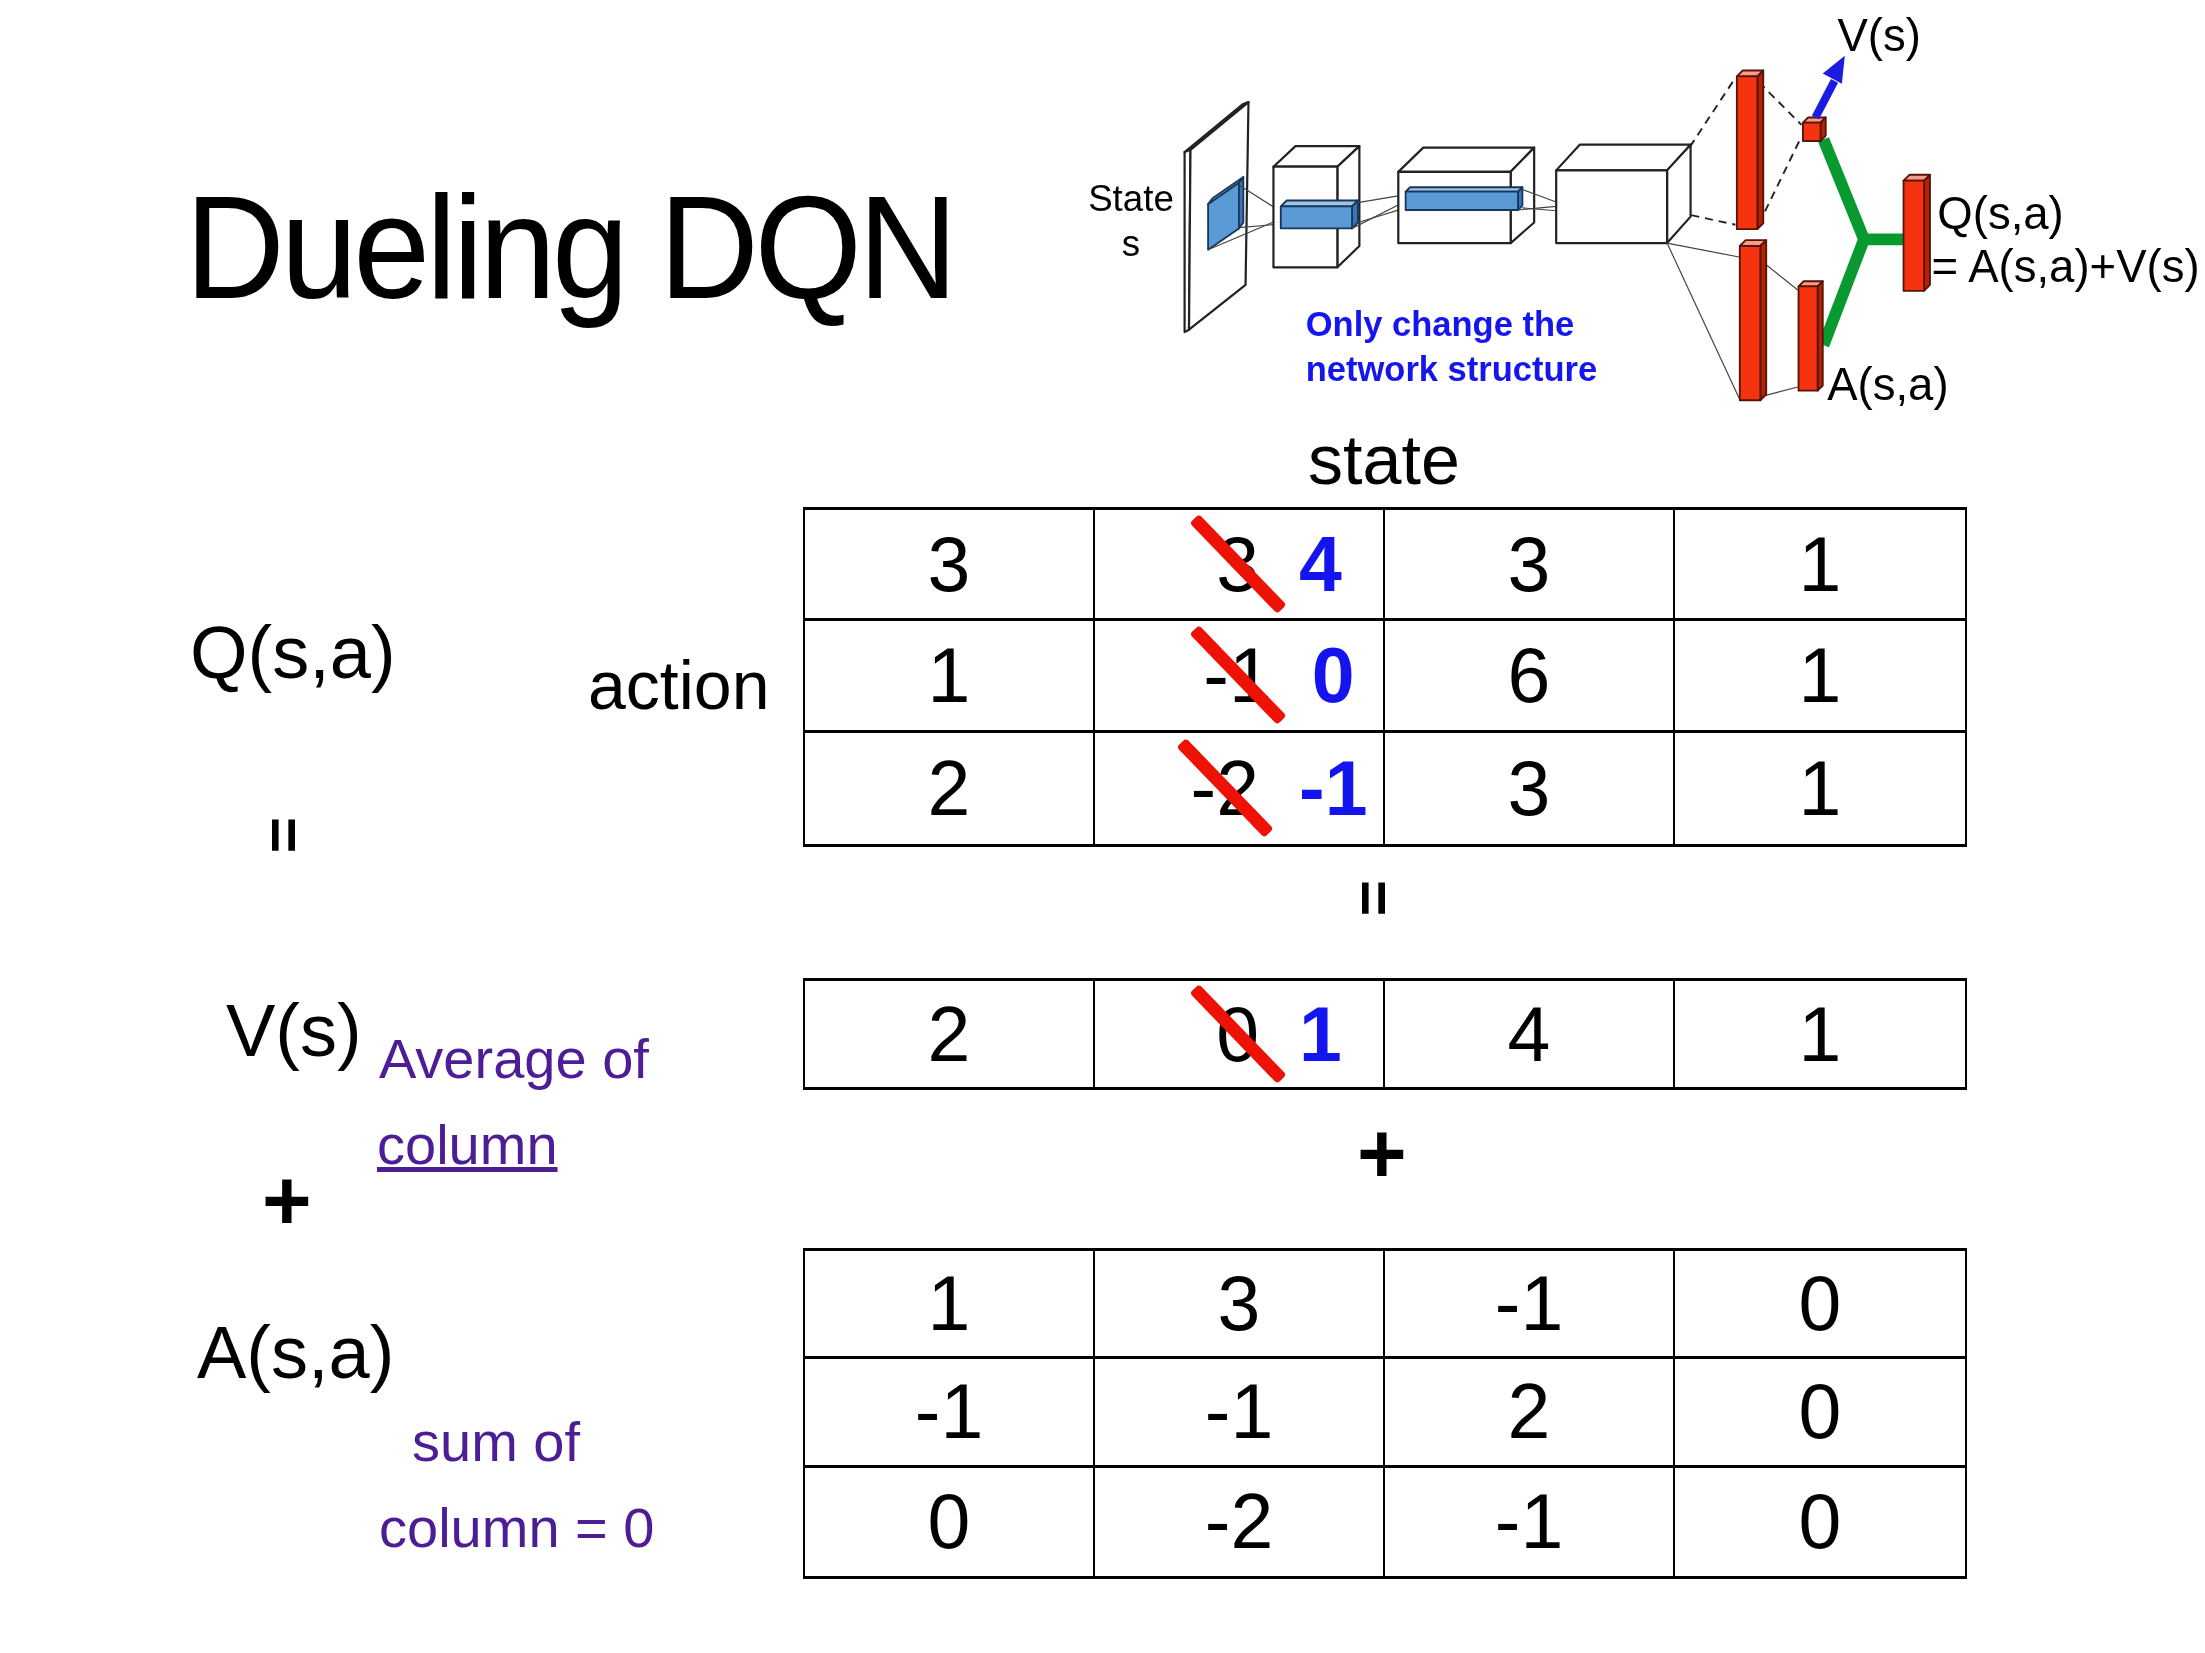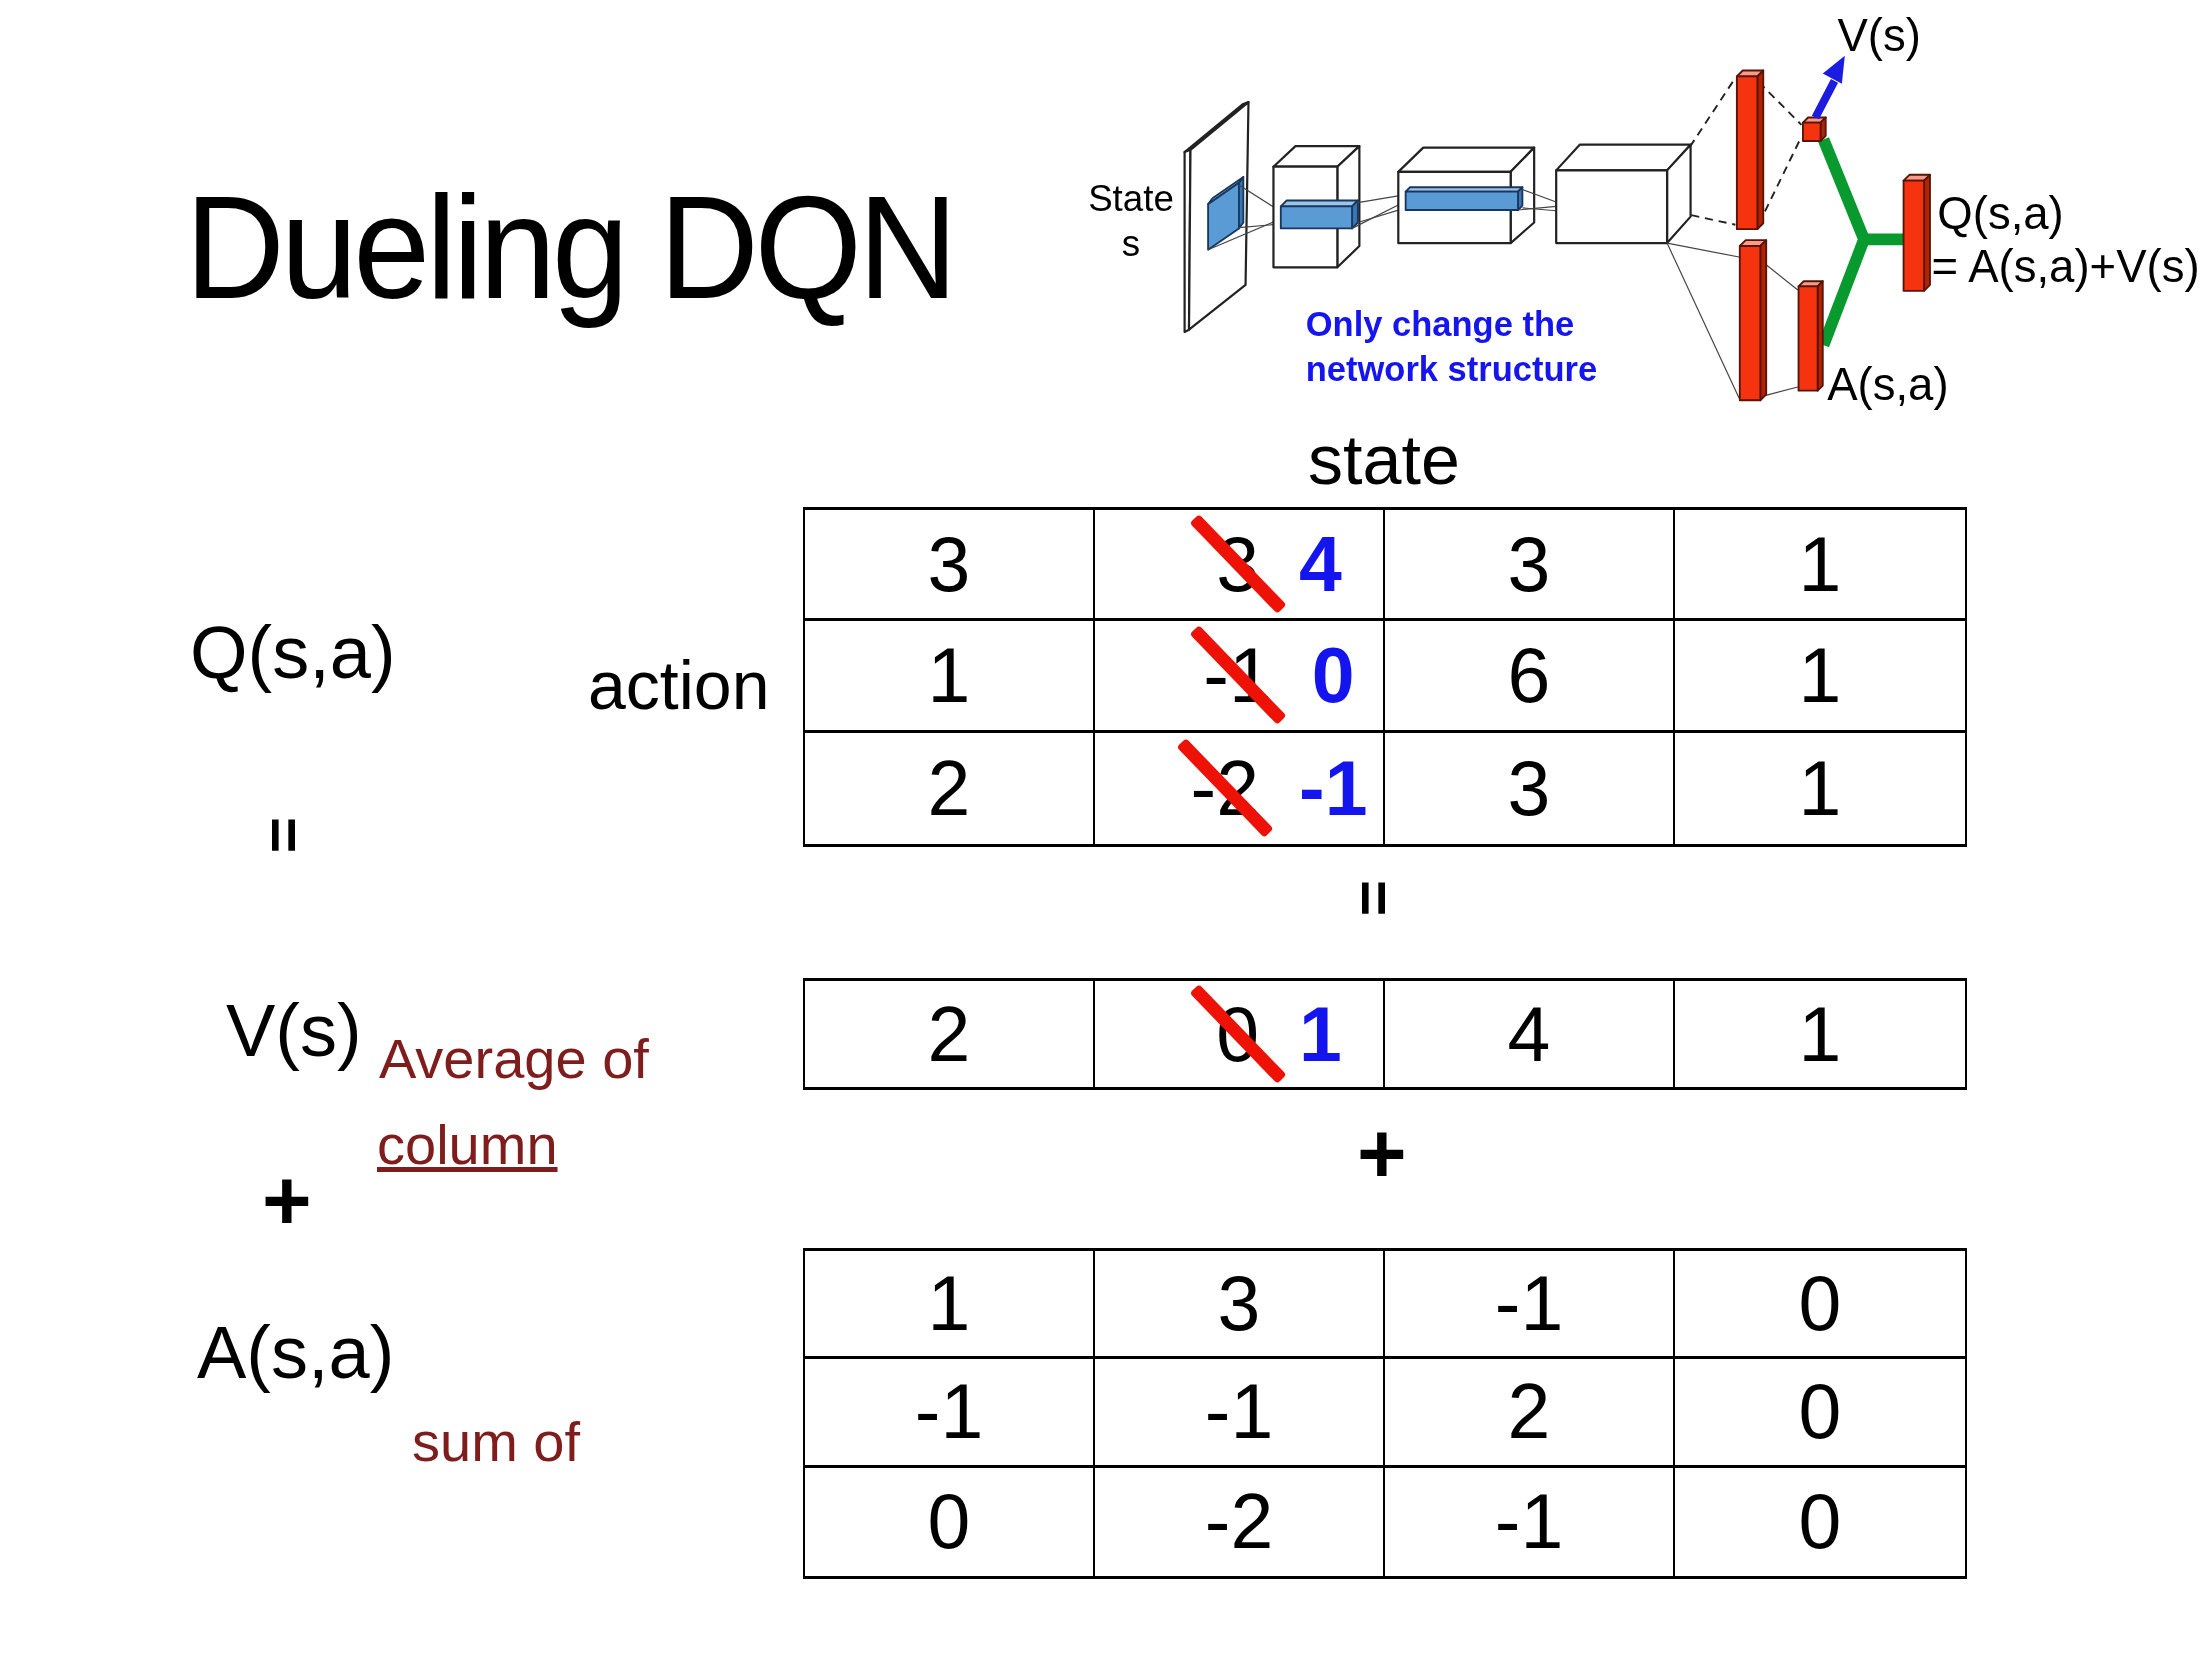--- a/index.html
+++ b/index.html
@@ -18,21 +18,21 @@
   #action-lbl{left:588px;top:651px;font-size:68px;text-align:center;}
   #lbl-q{left:190px;top:616px;font-size:74px;}
   #lbl-v{left:226px;top:994px;font-size:74px;}
   #lbl-a{left:197px;top:1316px;font-size:74px;}
   .rot{transform:rotate(90deg);font-weight:700;}
   #eq-left{left:266px;top:804px;font-size:62px;}
   #eq-mid{left:1356px;top:867px;font-size:62px;}
   .plus{font-weight:600;}
   #plus-left{left:262px;top:1158px;font-size:85px;}
   #plus-mid{left:1357px;top:1111px;font-size:85px;}
-  .note{position:absolute;color:#7f1d1d;font-size:56px;line-height:1;white-space:nowrap;}
+  .note{position:absolute;color:#4c1d95;font-size:56px;line-height:1;white-space:nowrap;}
   #avg1{left:379px;top:1031px;}
   #avg2{left:377px;top:1117px;text-decoration:underline;}
   #sum1{left:379px;top:1414px;margin-left:33px;}
   #sum2{left:379px;top:1500px;}
   
   .grid{
     position:absolute;left:803px;width:1164px;display:grid;box-sizing:border-box;
     grid-template-columns:repeat(4,1fr);background:#fff;
     border:3.7px solid #000;border-left-width:2.2px;border-right-width:2.2px;
   }
@@ -198,20 +198,21 @@
   </svg>
 
   <div class="lbl" id="lbl-q">Q(s,a)</div>
   <div class="lbl rot" id="eq-left">=</div>
   <div class="lbl" id="lbl-v">V(s)</div>
   <div class="lbl plus" id="plus-left">+</div>
   <div class="lbl" id="lbl-a">A(s,a)</div>
   <div class="note" id="avg1">Average of</div>
   <div class="note" id="avg2">column</div>
   <div class="note" id="sum1">sum of</div>
+  <div class="note" id="sum2">column = 0</div>
 
   <div class="lbl" id="state-hdr">state</div>
   <div class="lbl" id="action-lbl">action</div>
   <div class="lbl rot" id="eq-mid">=</div>
   <div class="lbl plus" id="plus-mid">+</div>
 
   <div class="grid" id="q-table">
     <div class="cell">
         <span>3</span>
       </div>

